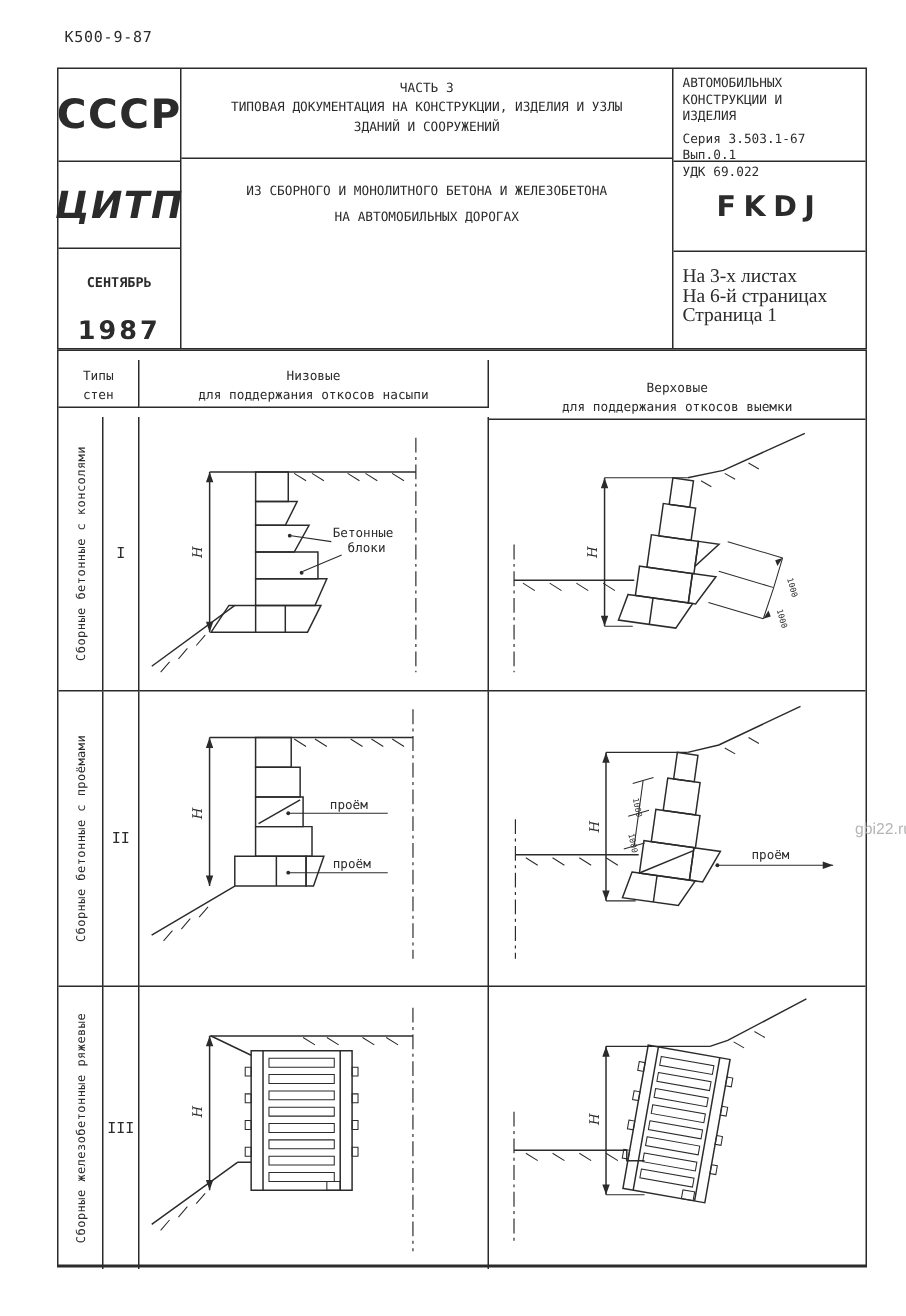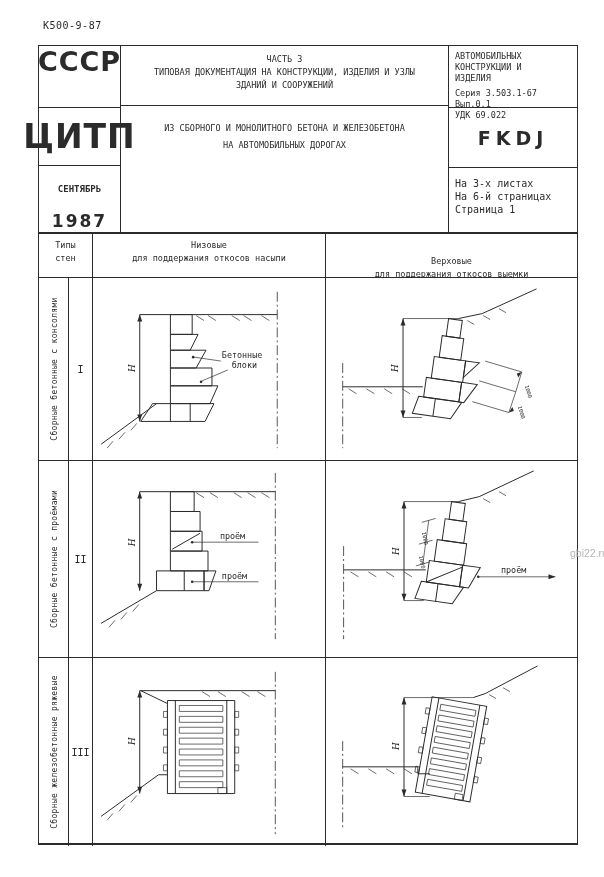--- a/index.html
+++ b/index.html
@@ -7,31 +7,31 @@
         font-family:"DejaVu Sans Mono",monospace;color:#2b2b2b;border-radius:18px;}
   .abs{position:absolute;box-sizing:border-box;}
   .sans{font-family:"DejaVu Sans","Liberation Sans",sans-serif;}
 
   
   .hdr{border:1.5px solid #2b2b2b;display:flex;}
   .hcol{display:flex;flex-direction:column;box-sizing:border-box;}
   .hcell{box-sizing:border-box;position:relative;}
   .bb{border-bottom:1px solid #2b2b2b;}
   .br{border-right:1px solid #2b2b2b;}
-  .org{display:flex;justify-content:center;
+  .org{display:flex;align-items:center;justify-content:center;
        font-weight:bold;font-size:27px;letter-spacing:1px;}
   .pub{display:flex;align-items:center;justify-content:center;
-       font-weight:bold;font-size:33px;letter-spacing:1px;}
+       font-weight:bold;font-size:25px;letter-spacing:1px;font-style:italic;}
   .code{display:flex;align-items:center;justify-content:center;
         font-weight:bold;font-size:19px;letter-spacing:5px;}
   .cat{padding-top:7px;text-align:center;font-size:8.5px;line-height:13px;}
   .ttl{padding-top:14px;text-align:center;font-size:8.5px;line-height:17px;}
   .rtx{padding:5px 0 0 6px;font-size:8.5px;line-height:11px;}
   .rtx .ser{margin-top:4px;}
-  .pgs{padding:9px 0 0 6px;font-size:10px;line-height:13px;}
+  .pgs{padding:9px 0 0 6px;font-size:13px;line-height:13px;font-family:Liberation Serif, serif;}
   .datec{text-align:center;padding-top:18px;font-size:9px;font-weight:bold;}
   .datec .yr{font-size:17px;letter-spacing:2px;margin-top:17px;font-family:"DejaVu Sans",sans-serif;}
 
   
   .mtab{border:1.5px solid #2b2b2b;border-bottom:2px solid #2b2b2b;display:flex;flex-direction:column;}
   .trow{display:flex;box-sizing:border-box;}
   .cell{box-sizing:border-box;position:relative;overflow:hidden;}
   .thead .cell{font-size:8.5px;text-align:center;line-height:13px;padding-top:5px;}
   .tnum{display:flex;align-items:center;justify-content:center;font-size:10px;}
   .vlabel{position:absolute;left:50%;top:50%;transform:translate(-50%,-50%) rotate(-90deg);
@@ -100,21 +100,21 @@
       <div class="hcell pgs" style="flex:1;">
         <div>На 3-х листах</div>
         <div>На 6-й страницах</div>
         <div>Страница 1</div>
       </div>
     </div>
   </div>
 
   <div class="abs mtab" style="left:38px;top:233px;width:540px;height:612px;">
 
-    <div class="trow thead" style="height:44px;">
+    <div class="trow thead" style="height:44px;align-items:center;">
       <div class="cell br bb" style="width:54px;">
         <div>Типы</div>
         <div>стен</div>
       </div>
       <div class="cell br bb" style="width:233px;">
         <div>Низовые</div>
         <div>для поддержания откосов насыпи</div>
       </div>
       <div class="cell bb" style="flex:1;margin-top:16px;">
         <div>Верховые</div>

